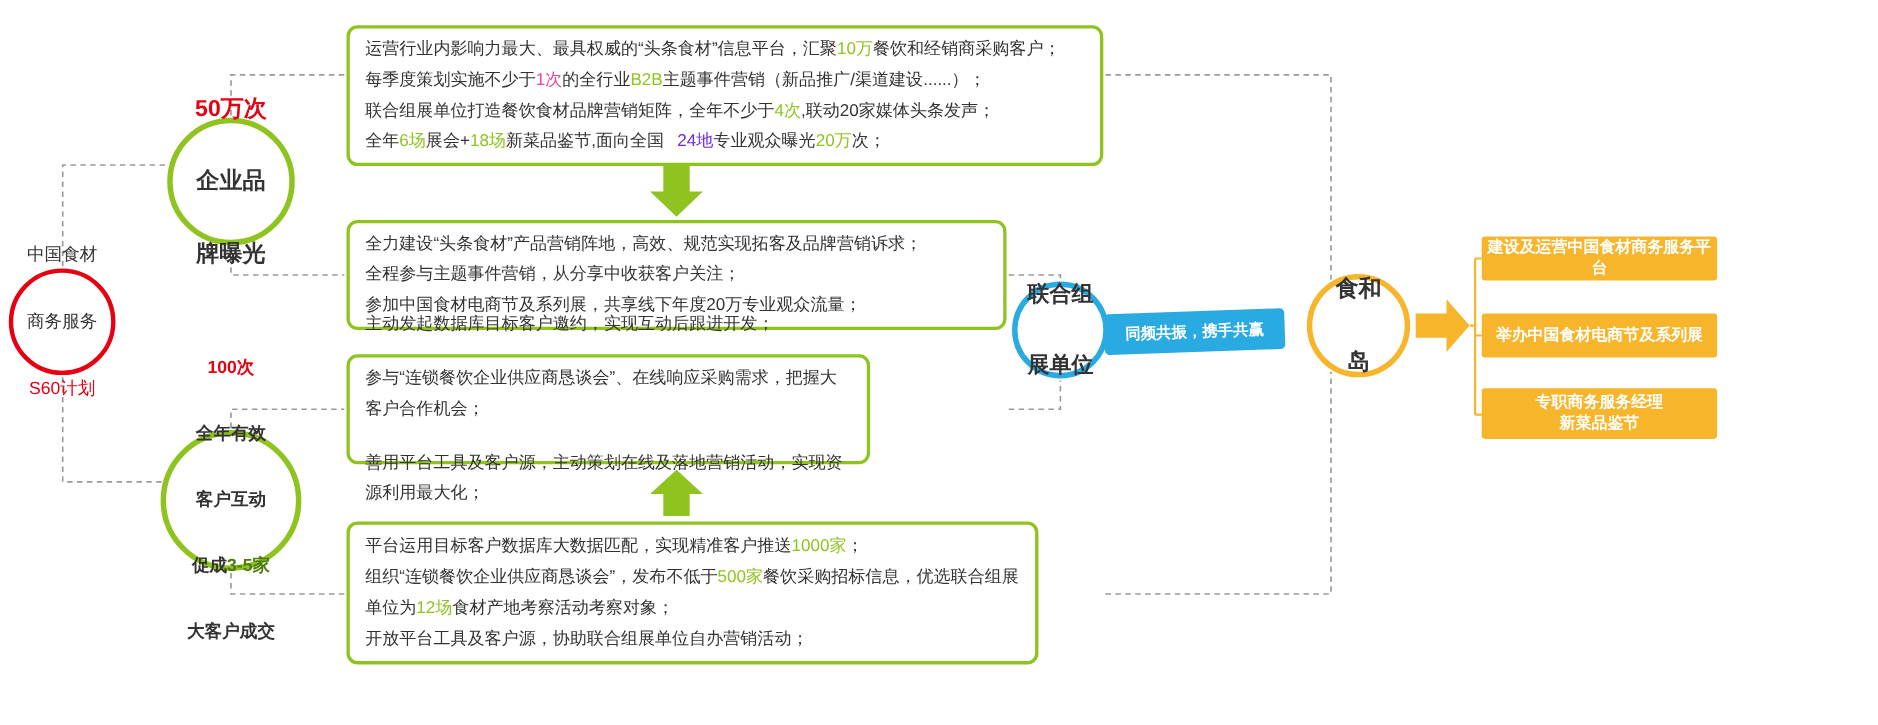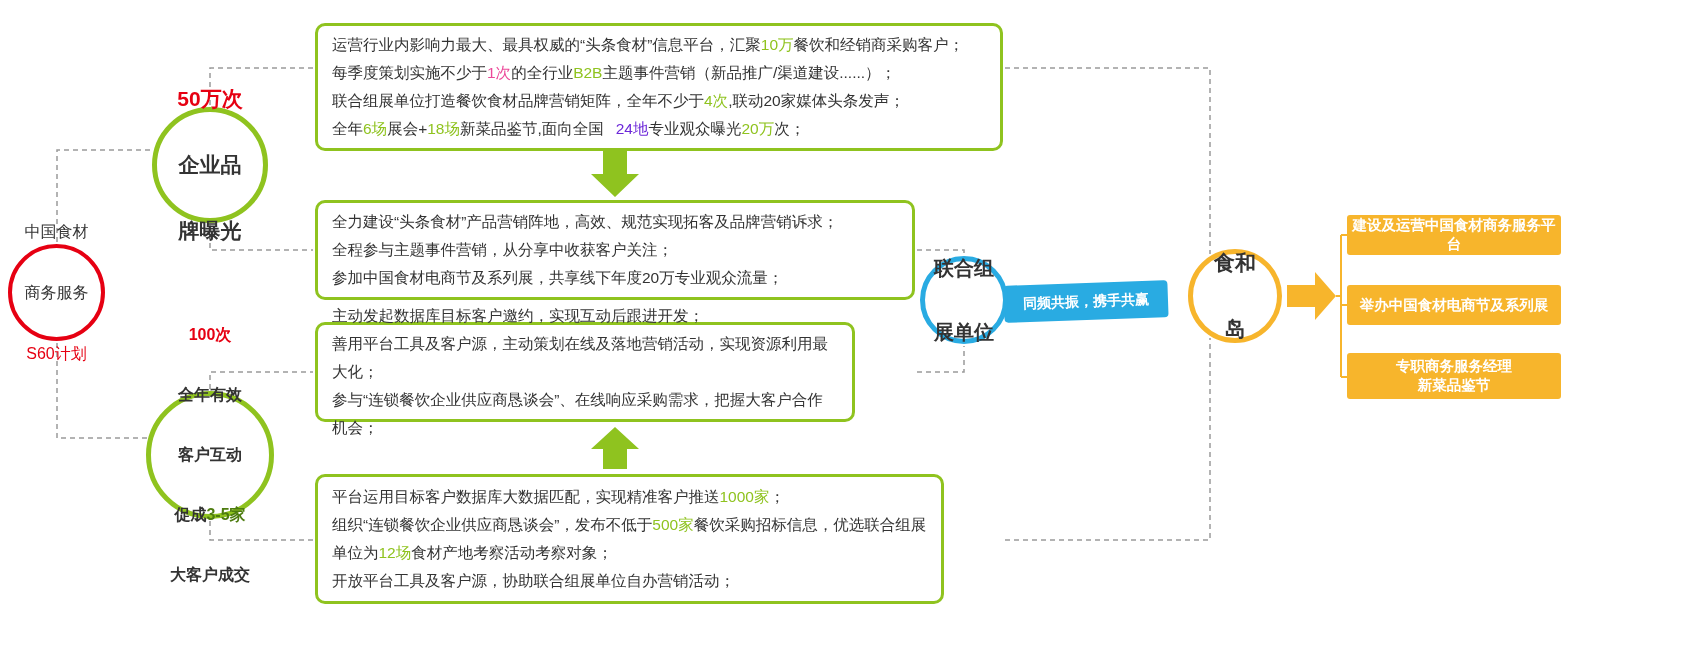--- a/index.html
+++ b/index.html
@@ -20,21 +20,21 @@
   .c-joint  { left:920px;  top:256px; width:88px;  height:88px;  border:5px solid var(--blue);
               font-size:20px; font-weight:bold; } .c-joint .tline{ line-height:24px; }
   .c-island { left:1188px; top:249px; width:94px;  height:94px;  border:5px solid var(--orange);
               font-size:21px; font-weight:bold; } .c-island .tline{ line-height:26px; }
 
   .gbox { position:absolute; border:3px solid var(--green); border-radius:10px; background:#fff;
           padding:8px 14px; display:flex; flex-direction:column; justify-content:center; z-index:2; }
   .gbox .tline { font-size:15.5px; line-height:28px; color:#333; text-align:left; }
   .box1 { left:315px; top:8px;   width:688px; height:128px;margin-top:15px; }
   .box2 { left:315px; top:200px; width:600px; height:100px; }
-  .box3 { left:315px; top:322px; width:540px; height:100px; }
+  .box3 { left:315px; top:322px; width:476px; height:100px;gap:21px; }
   .box4 { left:315px; top:474px; width:629px; height:130px; }
 
   .ribbon { position:absolute; left:1004px; top:283px; width:164px; height:37px; background:var(--blue);
             color:#fff; display:flex; align-items:center; justify-content:center; font-size:14px;
             font-weight:bold; border-radius:4px; transform:rotate(-2deg); z-index:2; }
 
   .obox { position:absolute; left:1347px; width:214px; background:var(--orange); color:#fff;
           display:flex; flex-direction:column; justify-content:center; align-items:center;
           text-align:center; border-radius:3px; z-index:2; }
   .obox .tline { font-size:14.5px; line-height:19px; font-weight:bold; color:#fff; }
@@ -96,22 +96,22 @@
     </div>
 
   <div class="gbox box2">
       <div class="tline"><span>全力建设“头条食材”产品营销阵地，高效、规范实现拓客及品牌营销诉求；</span></div>
       <div class="tline"><span>全程参与主题事件营销，从分享中收获客户关注；</span></div>
       <div class="tline"><span>参加中国食材电商节及系列展，共享线下年度20万专业观众流量；</span></div>
     </div>
 
   <div class="gbox box3">
       <div class="tline"><span>主动发起数据库目标客户邀约，实现互动后跟进开发；</span></div>
+      <div class="tline"><span>参与“连锁餐饮企业供应商恳谈会”、在线响应采购需求，把握大客户合作机会；</span></div>
       <div class="tline"><span>善用平台工具及客户源，主动策划在线及落地营销活动，实现资源利用最大化；</span></div>
-      <div class="tline"><span>参与“连锁餐饮企业供应商恳谈会”、在线响应采购需求，把握大客户合作机会；</span></div>
     </div>
 
   <div class="gbox box4">
       <div class="tline"><span>平台运用目标客户数据库大数据匹配，实现精准客户推送</span><span style="color: rgb(143, 195, 31);">1000家</span><span>；</span></div>
       <div class="tline"><span>组织“连锁餐饮企业供应商恳谈会”，发布不低于</span><span style="color: rgb(143, 195, 31);">500家</span><span>餐饮采购招标信息，优选联合组展单位为</span><span style="color: rgb(143, 195, 31);">12场</span><span>食材产地考察活动考察对象；</span></div>
       <div class="tline"><span>开放平台工具及客户源，协助联合组展单位自办营销活动；</span></div>
     </div>
 
   <div class="ribbon">
     <span>同频共振，携手共赢</span>

